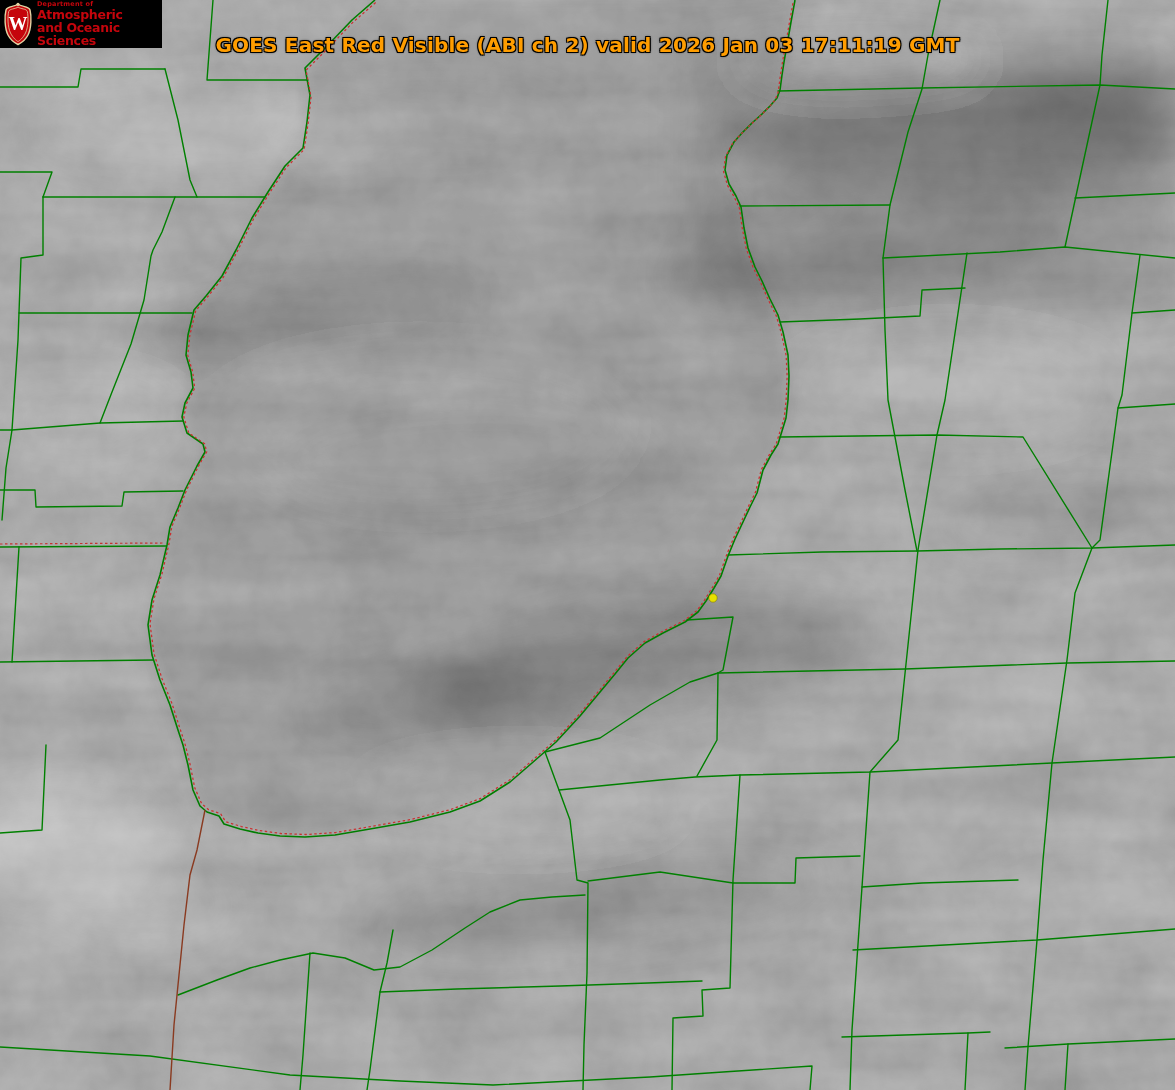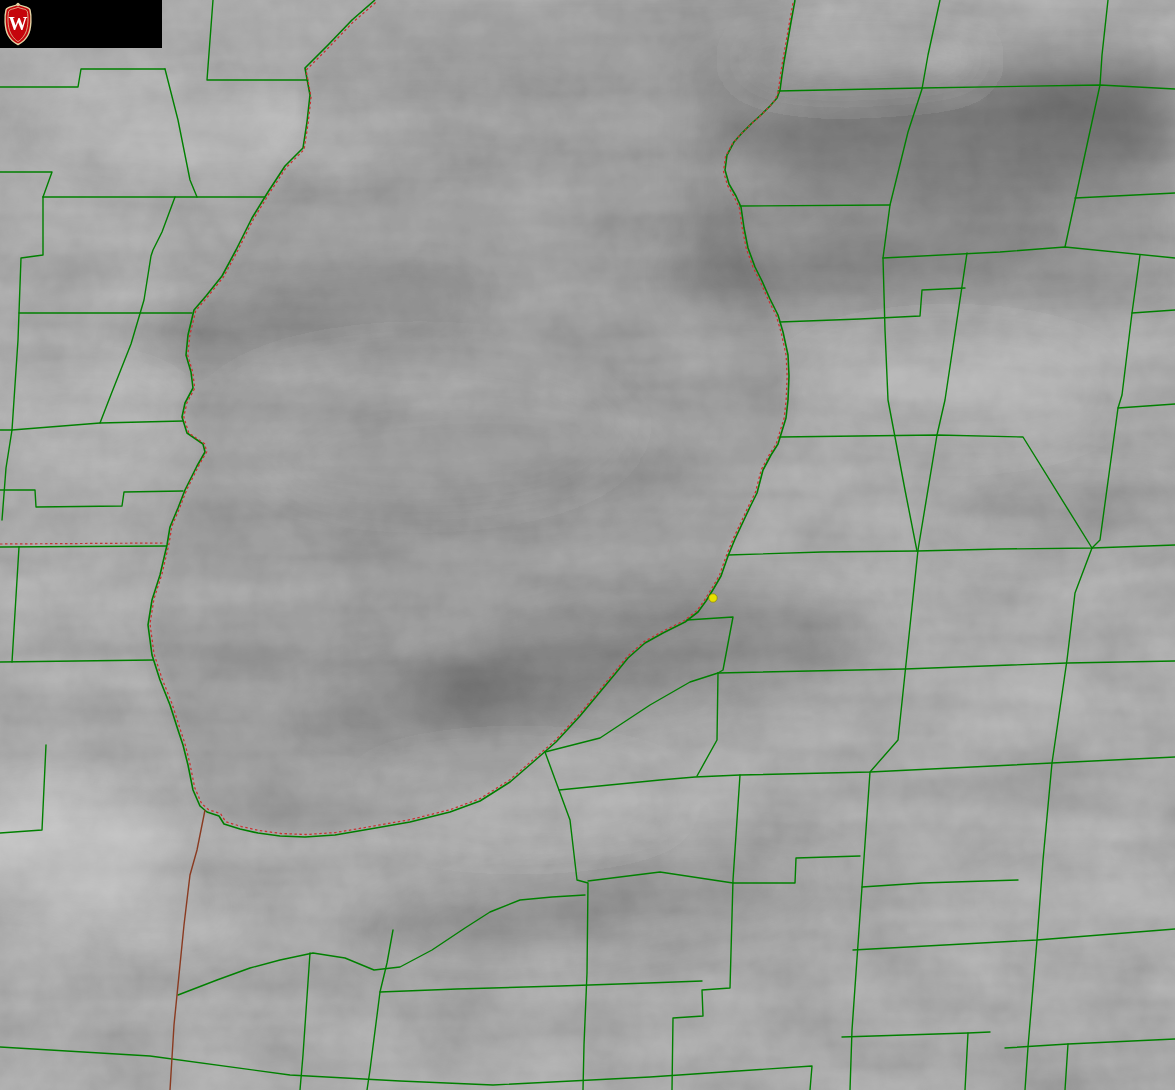--- a/index.html
+++ b/index.html
@@ -175,16 +175,22 @@
   </svg>
 
   <div class="logo">
     <svg class="crest" width="30" height="44" viewBox="0 0 30 44">
       <rect x="0" y="0" width="30" height="44" fill="#000"></rect>
       <path d="M15,2 C18,5 26,4 27,8 C28.5,14 28.5,26 25,33 C22,39 17,41.5 15,42.5 C13,41.5 8,39 5,33 C1.5,26 1.5,14 3,8 C4,4 12,5 15,2 Z" fill="#c5050c" stroke="#e3d3a3" stroke-width="1.4"></path>
       <path d="M15,5 C17.5,7.2 23.5,6.5 24.3,9.5 C25.5,14.5 25.4,25 22.5,31 C20,36 16.7,38.6 15,39.6 C13.3,38.6 10,36 7.5,31 C4.6,25 4.5,14.5 5.7,9.5 C6.5,6.5 12.5,7.2 15,5 Z" fill="none" stroke="#e3d3a3" stroke-width="0.8"></path>
       <circle cx="15" cy="2.4" r="1.6" fill="#e3d3a3"></circle>
       <text class="crest-w" x="15" y="28" font-size="19" fill="#ffffff" text-anchor="middle">W</text>
     </svg>
+    <div class="logo-text">
+      <div class="logo-dept">Department of</div>
+      <div class="logo-line">Atmospheric</div>
+      <div class="logo-line">and Oceanic Sciences</div>
+    </div>
   </div>
 
+  <div class="title-bar">GOES East Red Visible (ABI ch 2) valid 2026 Jan 03 17:11:19 GMT</div>
 
 </div>
 
 </body></html>

